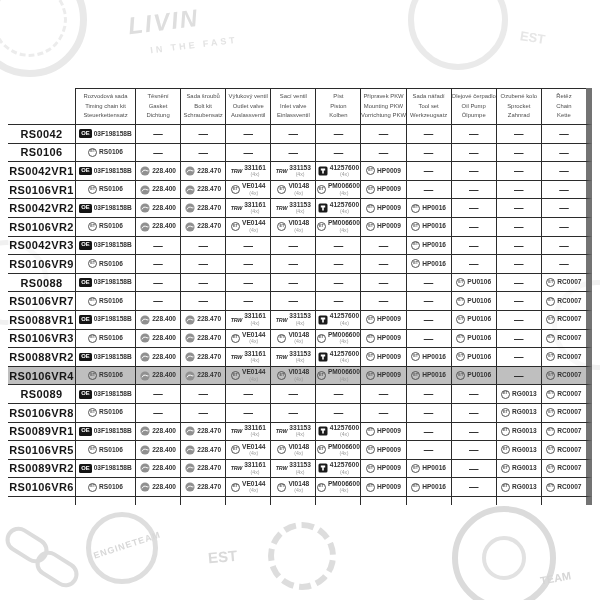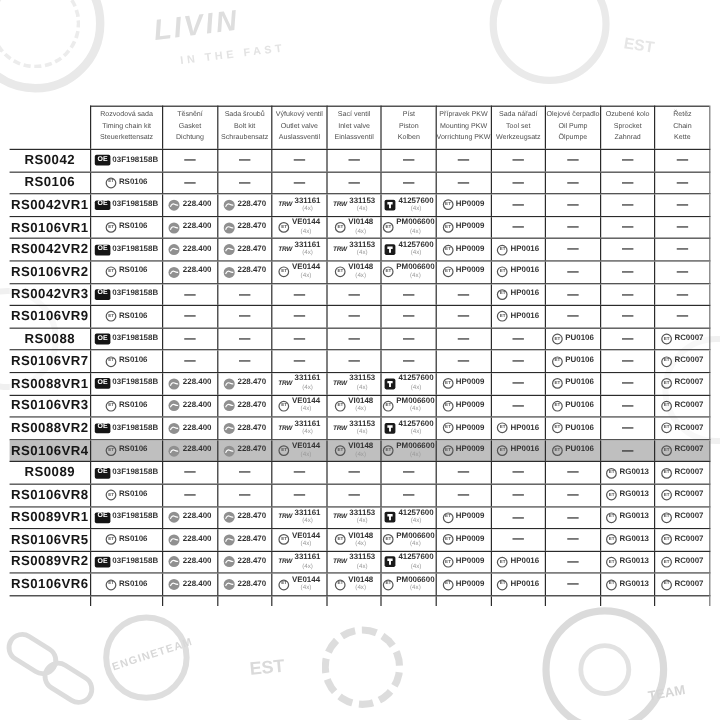--- a/index.html
+++ b/index.html
@@ -15,21 +15,21 @@
   #watermark { position:absolute; inset:0; z-index:0; }
   .wm-circle { position:absolute; border-radius:50%; }
   .wm-text { position:absolute; font-weight:bold; white-space:nowrap; }
 
   
   #tablewrap { position:absolute; left:8px; top:88px; width:584px; z-index:1; }
   .tr {
     display:flex;
     height:18.6px;
     border-bottom:1px solid #2b2b2b;
-    border-right:1px solid #737373;
+    border-right:6px solid #737373;
     background:rgba(255,255,255,0.55);
   }
   .tr.head { height:37px; align-items:stretch; }
   .tr.head .td { border-top:1px solid #2b2b2b; flex-direction:column; justify-content:center; overflow:visible; }
   .tr.head .td.label { border-top:none; }
   .tr.hilite { background:#bfbfbf; }
   .tr.stub { height:8px; border-bottom:none; background:transparent; }
   .td {
     flex:1 1 0;
     border-left:1px solid #2b2b2b;

